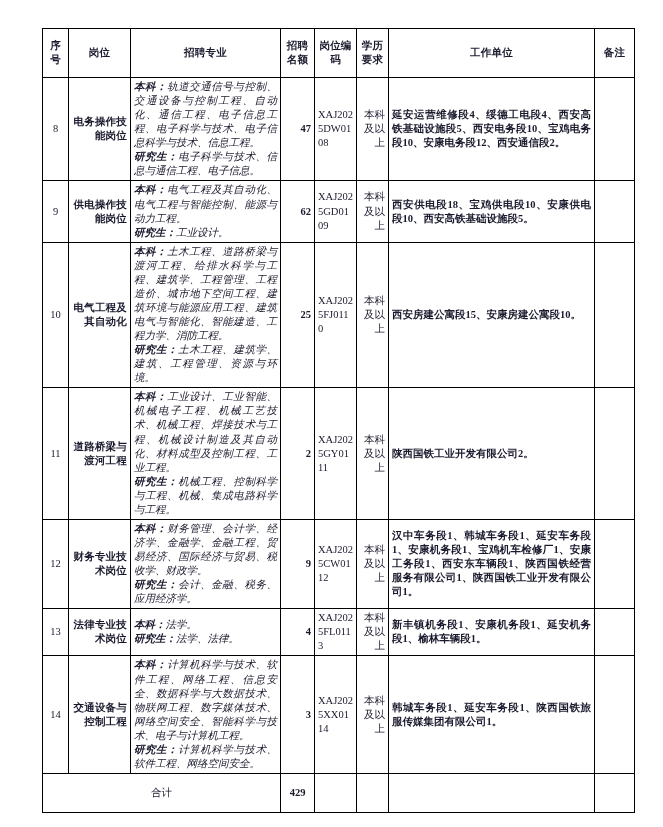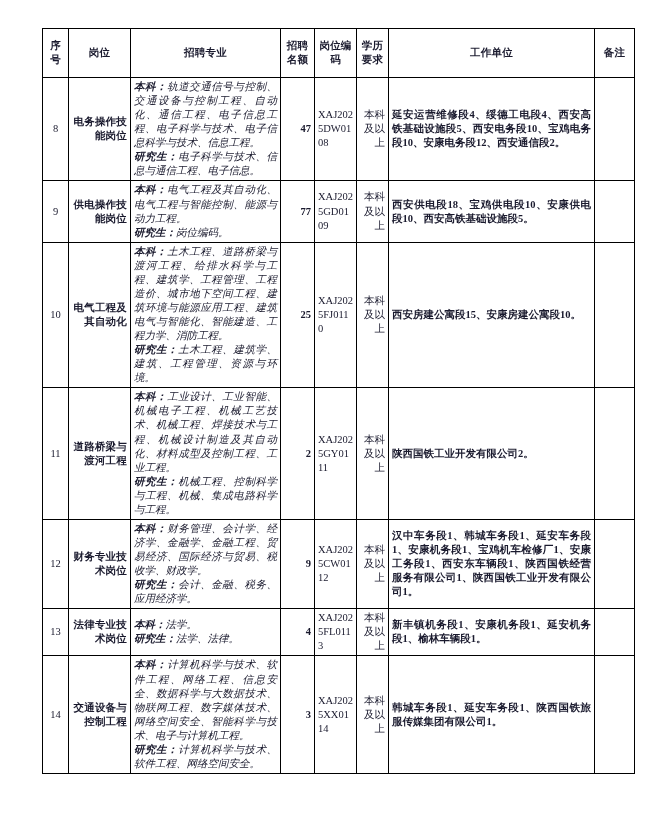--- a/index.html
+++ b/index.html
@@ -149,22 +149,22 @@
         <td class="quota">47</td>
         <td class="code">XAJ2025DW0108</td>
         <td class="edu">本科及以上</td>
         <td class="unit">延安运营维修段4、绥德工电段4、西安高铁基础设施段5、西安电务段10、宝鸡电务段10、安康电务段12、西安通信段2。</td>
         <td class="note"></td>
       </tr>
 
       <tr>
         <td class="seq">9</td>
         <td class="post">供电操作技能岗位</td>
-        <td class="major"><span class="lvl">本科：</span><span>电气工程及其自动化、电气工程与智能控制、能源与动力工程。</span><br><span class="lvl">研究生：</span><span>岗位编码。</span></td>
-        <td class="quota">77</td>
+        <td class="major"><span class="lvl">本科：</span><span>电气工程及其自动化、电气工程与智能控制、能源与动力工程。</span><br><span class="lvl">研究生：</span><span>工业设计。</span></td>
+        <td class="quota">62</td>
         <td class="code">XAJ2025GD0109</td>
         <td class="edu">本科及以上</td>
         <td class="unit">西安供电段18、宝鸡供电段10、安康供电段10、西安高铁基础设施段5。</td>
         <td class="note"></td>
       </tr>
 
       <tr>
         <td class="seq">10</td>
         <td class="post">电气工程及其自动化</td>
         <td class="major"><span class="lvl">本科：</span><span>土木工程、道路桥梁与渡河工程、给排水科学与工程、建筑学、工程管理、工程造价、城市地下空间工程、建筑环境与能源应用工程、建筑电气与智能化、智能建造、工程力学、消防工程。</span><br><span class="lvl">研究生：</span><span>土木工程、建筑学、建筑、工程管理、资源与环境。</span></td>
@@ -212,16 +212,24 @@
         <td class="seq">14</td>
         <td class="post">交通设备与控制工程</td>
         <td class="major"><span class="lvl">本科：</span><span>计算机科学与技术、软件工程、网络工程、信息安全、数据科学与大数据技术、物联网工程、数字媒体技术、网络空间安全、智能科学与技术、电子与计算机工程。</span><br><span class="lvl">研究生：</span><span>计算机科学与技术、软件工程、网络空间安全。</span></td>
         <td class="quota">3</td>
         <td class="code">XAJ2025XX0114</td>
         <td class="edu">本科及以上</td>
         <td class="unit">韩城车务段1、延安车务段1、陕西国铁旅服传媒集团有限公司1。</td>
         <td class="note"></td>
       </tr>
 
+      <tr class="total">
+        <td class="total-label" colspan="3">合计</td>
+        <td class="total-quota">429</td>
+        <td></td>
+        <td></td>
+        <td></td>
+        <td></td>
+      </tr>
 
     </tbody>
   </table>
 </div>
 
 </body></html>

